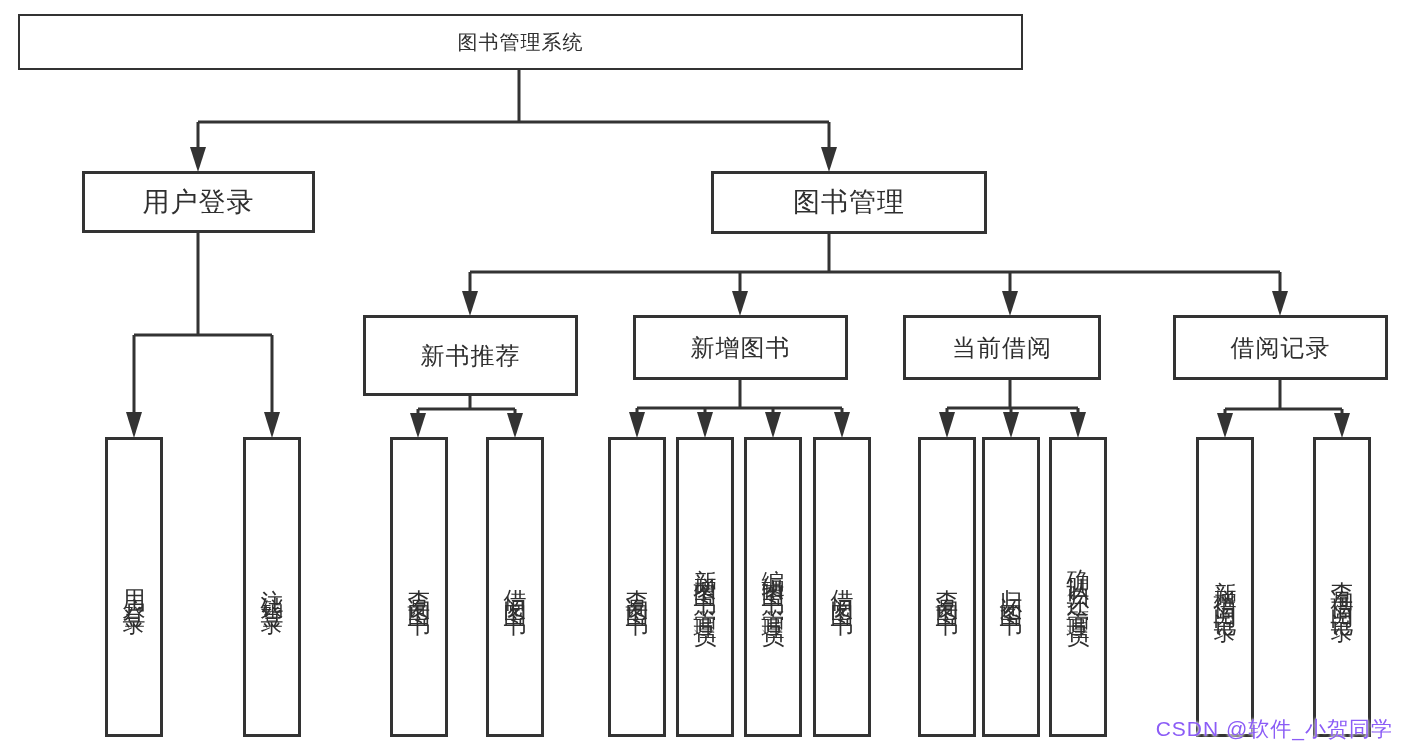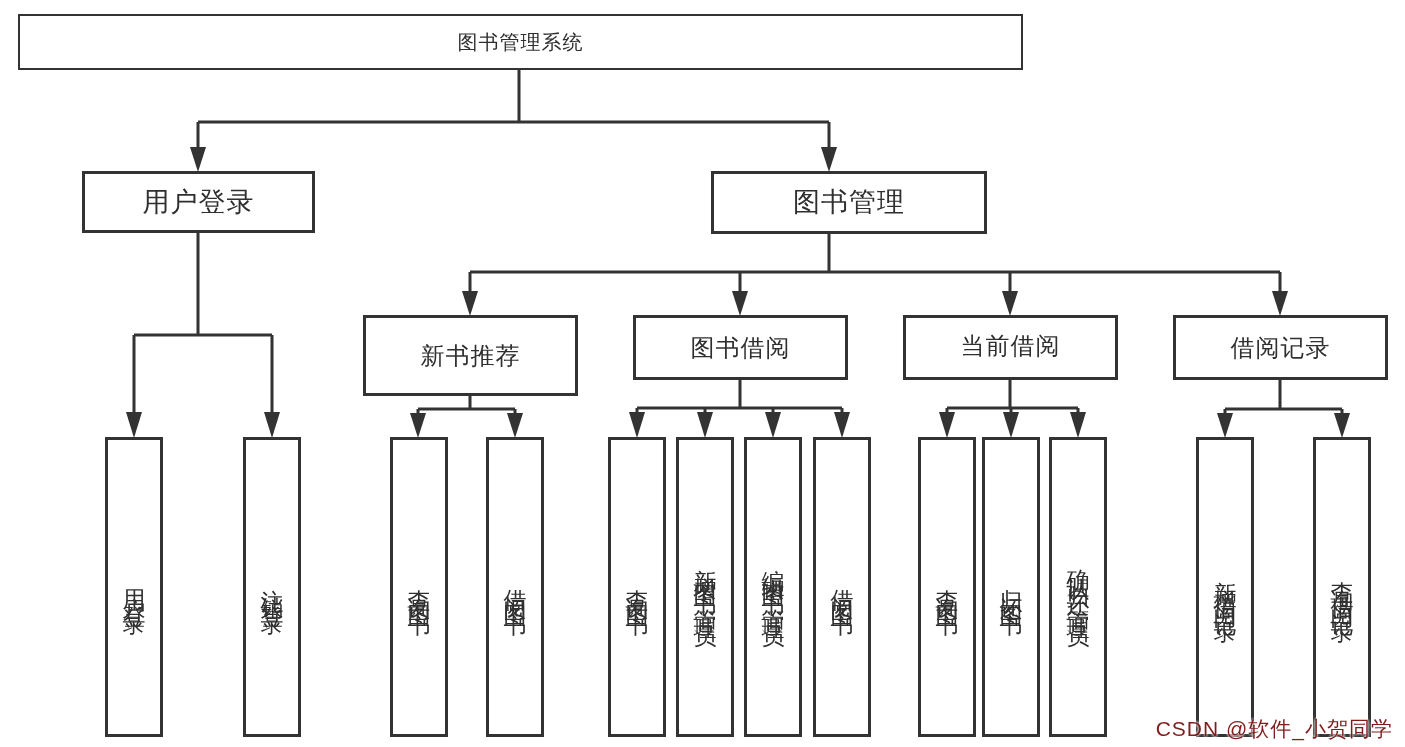--- a/index.html
+++ b/index.html
@@ -16,21 +16,21 @@
   .root{border-width:2px;font-size:20px;}
   .lvl2{font-size:27px;}
   .lvl3{font-size:24px;}
   .leaf{font-size:23px;}
   .vlabel{
     writing-mode:vertical-rl;text-orientation:mixed;
     letter-spacing:8px;line-height:1;display:block;
   }
   .watermark{
     position:absolute;right:12px;bottom:4px;font-size:21px;letter-spacing:1px;
-    color:#7f1d1d;z-index:5;
+    color:#8b5cf6;z-index:5;
     text-shadow:0 0 3px #ffffff,0 0 3px #ffffff;
     white-space:nowrap;
   }
 </style>
 </head>
 <body>
 
 <div id="canvas">
 
   <svg id="wires" viewBox="0 0 1405 747" xmlns="http://www.w3.org/2000/svg" fill="none" stroke="#333333" stroke-width="3">
@@ -68,22 +68,22 @@
     <polygon fill="#333333" stroke="none" points="1217,413 1233,413 1225,438"></polygon>
     <polygon fill="#333333" stroke="none" points="1334,413 1350,413 1342,438"></polygon>
   </svg>
 
   <div class="node root" style="left:18px;top:14px;width:1005px;height:56px;">图书管理系统</div>
 
   <div class="node lvl2" style="left:82px;top:171px;width:233px;height:62px;">用户登录</div>
   <div class="node lvl2" style="left:711px;top:171px;width:276px;height:63px;">图书管理</div>
 
   <div class="node lvl3" style="left:363px;top:315px;width:215px;height:81px;">新书推荐</div>
-  <div class="node lvl3" style="left:633px;top:315px;width:215px;height:65px;">图书借阅</div>
-  <div class="node lvl3" style="left:903px;top:315px;width:215px;height:65px;font-family:Liberation Mono, monospace;">当前借阅</div>
+  <div class="node lvl3" style="left:633px;top:315px;width:215px;height:65px;">新增图书</div>
+  <div class="node lvl3" style="left:903px;top:315px;width:198px;height:65px;">当前借阅</div>
   <div class="node lvl3" style="left:1173px;top:315px;width:215px;height:65px;">借阅记录</div>
 
   <div class="node leaf" style="left:105px;top:437px;width:58px;height:300px;">
     <span class="vlabel">用户登录</span>
   </div>
   <div class="node leaf" style="left:243px;top:437px;width:58px;height:300px;">
     <span class="vlabel">注销登录</span>
   </div>
 
   <div class="node leaf" style="left:390px;top:437px;width:58px;height:300px;">

